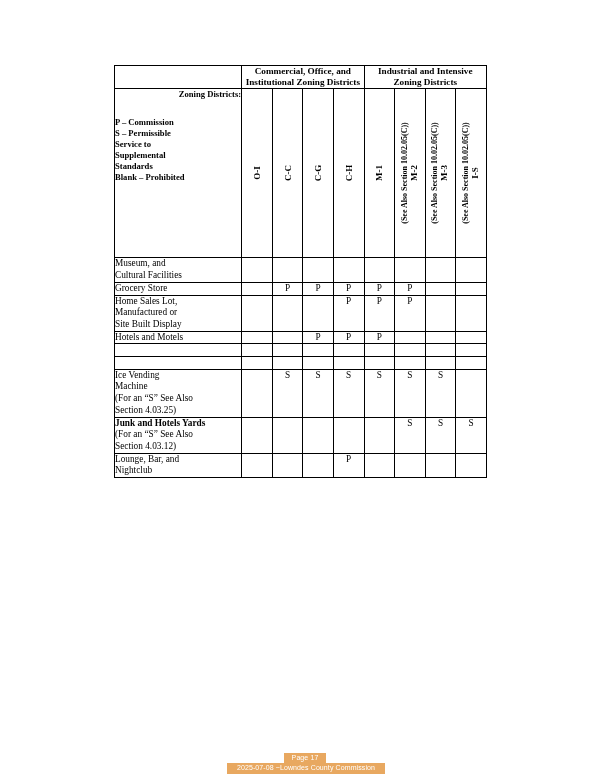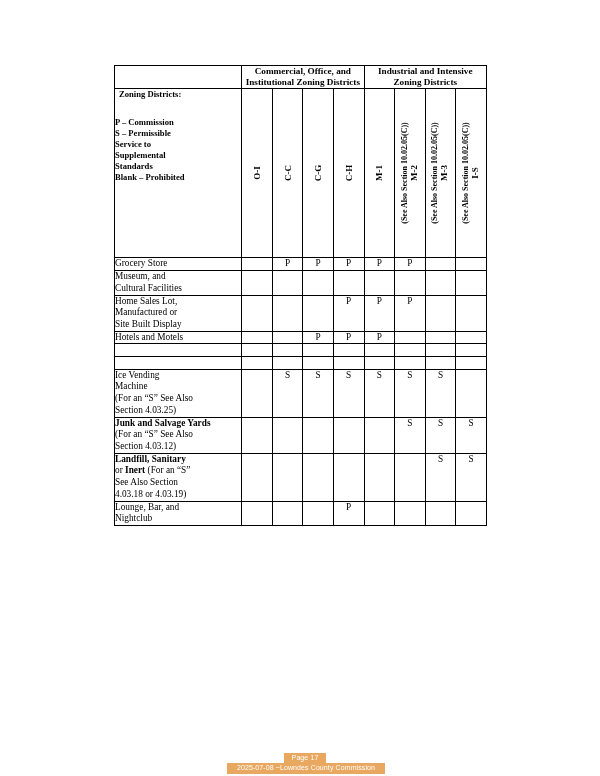--- a/index.html
+++ b/index.html
@@ -63,20 +63,21 @@
     font-size: 8.6px;
     line-height: 1.30;
     font-weight: bold;
     padding: 10px 4px 4px 10px;
     vertical-align: top;
   }
   .legend .title {
     display: block;
     margin-bottom: 16px;
     padding-left: 4px;
+    text-align: right;
   }
   .legend .lg-line { display: block; }
 
   
   .vhead {
     position: relative;
     height: 168px;
     vertical-align: middle;
     text-align: center;
   }
@@ -220,38 +221,38 @@
               </div>
             </td>
             <td class="vhead">
               <div class="vrot two">
                 <span class="sub">(See Also Section 10.02.05(C))</span>
                 <span class="code">I-S</span>
               </div>
             </td>
           </tr>
           <tr>
+            <td class="rowlabel">Museum, and<br>Cultural Facilities</td>
+            <td class="cell">&nbsp;</td>
+            <td class="cell">&nbsp;</td>
+            <td class="cell">&nbsp;</td>
+            <td class="cell">&nbsp;</td>
+            <td class="cell">&nbsp;</td>
+            <td class="cell">&nbsp;</td>
+            <td class="cell">&nbsp;</td>
+            <td class="cell">&nbsp;</td>
+          </tr>
+          <tr>
             <td class="rowlabel">Grocery Store</td>
             <td class="cell">&nbsp;</td>
             <td class="cell">P</td>
             <td class="cell">P</td>
             <td class="cell">P</td>
             <td class="cell">P</td>
             <td class="cell">P</td>
-            <td class="cell">&nbsp;</td>
-            <td class="cell">&nbsp;</td>
-          </tr>
-          <tr>
-            <td class="rowlabel">Museum, and<br>Cultural Facilities</td>
-            <td class="cell">&nbsp;</td>
-            <td class="cell">&nbsp;</td>
-            <td class="cell">&nbsp;</td>
-            <td class="cell">&nbsp;</td>
-            <td class="cell">&nbsp;</td>
-            <td class="cell">&nbsp;</td>
             <td class="cell">&nbsp;</td>
             <td class="cell">&nbsp;</td>
           </tr>
           <tr>
             <td class="rowlabel">Home Sales Lot,<br>Manufactured or<br>Site Built Display</td>
             <td class="cell">&nbsp;</td>
             <td class="cell">&nbsp;</td>
             <td class="cell">&nbsp;</td>
             <td class="cell">P</td>
             <td class="cell">P</td>
@@ -297,38 +298,27 @@
             <td class="cell">&nbsp;</td>
             <td class="cell">S</td>
             <td class="cell">S</td>
             <td class="cell">S</td>
             <td class="cell">S</td>
             <td class="cell">S</td>
             <td class="cell">S</td>
             <td class="cell">&nbsp;</td>
           </tr>
           <tr>
-            <td class="rowlabel"><b>Junk and Salvage Yards</b><br>(For an “S” See Also<br>Section 4.03.12)</td>
-            <td class="cell">&nbsp;</td>
-            <td class="cell">&nbsp;</td>
-            <td class="cell">&nbsp;</td>
-            <td class="cell">&nbsp;</td>
-            <td class="cell">&nbsp;</td>
-            <td class="cell">S</td>
-            <td class="cell">S</td>
-            <td class="cell">S</td>
-          </tr>
-          <tr>
-            <td class="rowlabel"><b>Landfill, Sanitary</b><br>or <b>Inert</b> (For an “S”<br>See Also Section<br>4.03.18 or 4.03.19)</td>
-            <td class="cell">&nbsp;</td>
-            <td class="cell">&nbsp;</td>
-            <td class="cell">&nbsp;</td>
-            <td class="cell">&nbsp;</td>
-            <td class="cell">&nbsp;</td>
-            <td class="cell">&nbsp;</td>
+            <td class="rowlabel"><b>Junk and Hotels Yards</b><br>(For an “S” See Also<br>Section 4.03.12)</td>
+            <td class="cell">&nbsp;</td>
+            <td class="cell">&nbsp;</td>
+            <td class="cell">&nbsp;</td>
+            <td class="cell">&nbsp;</td>
+            <td class="cell">&nbsp;</td>
+            <td class="cell">S</td>
             <td class="cell">S</td>
             <td class="cell">S</td>
           </tr>
           <tr>
             <td class="rowlabel">Lounge, Bar, and<br>Nightclub</td>
             <td class="cell">&nbsp;</td>
             <td class="cell">&nbsp;</td>
             <td class="cell">&nbsp;</td>
             <td class="cell">P</td>
             <td class="cell">&nbsp;</td>

